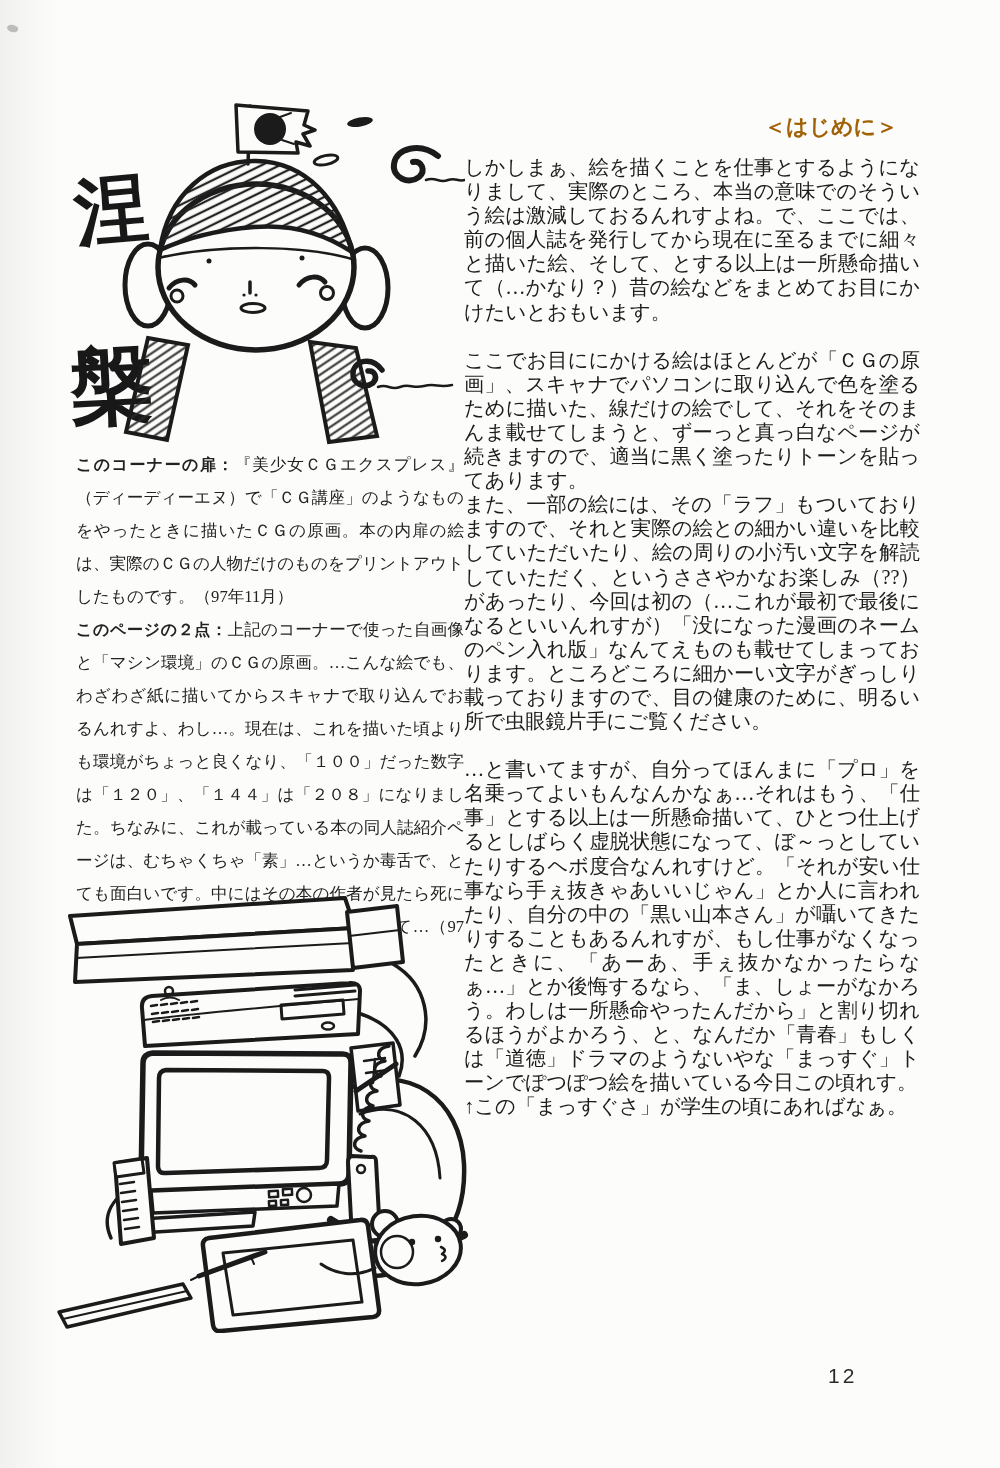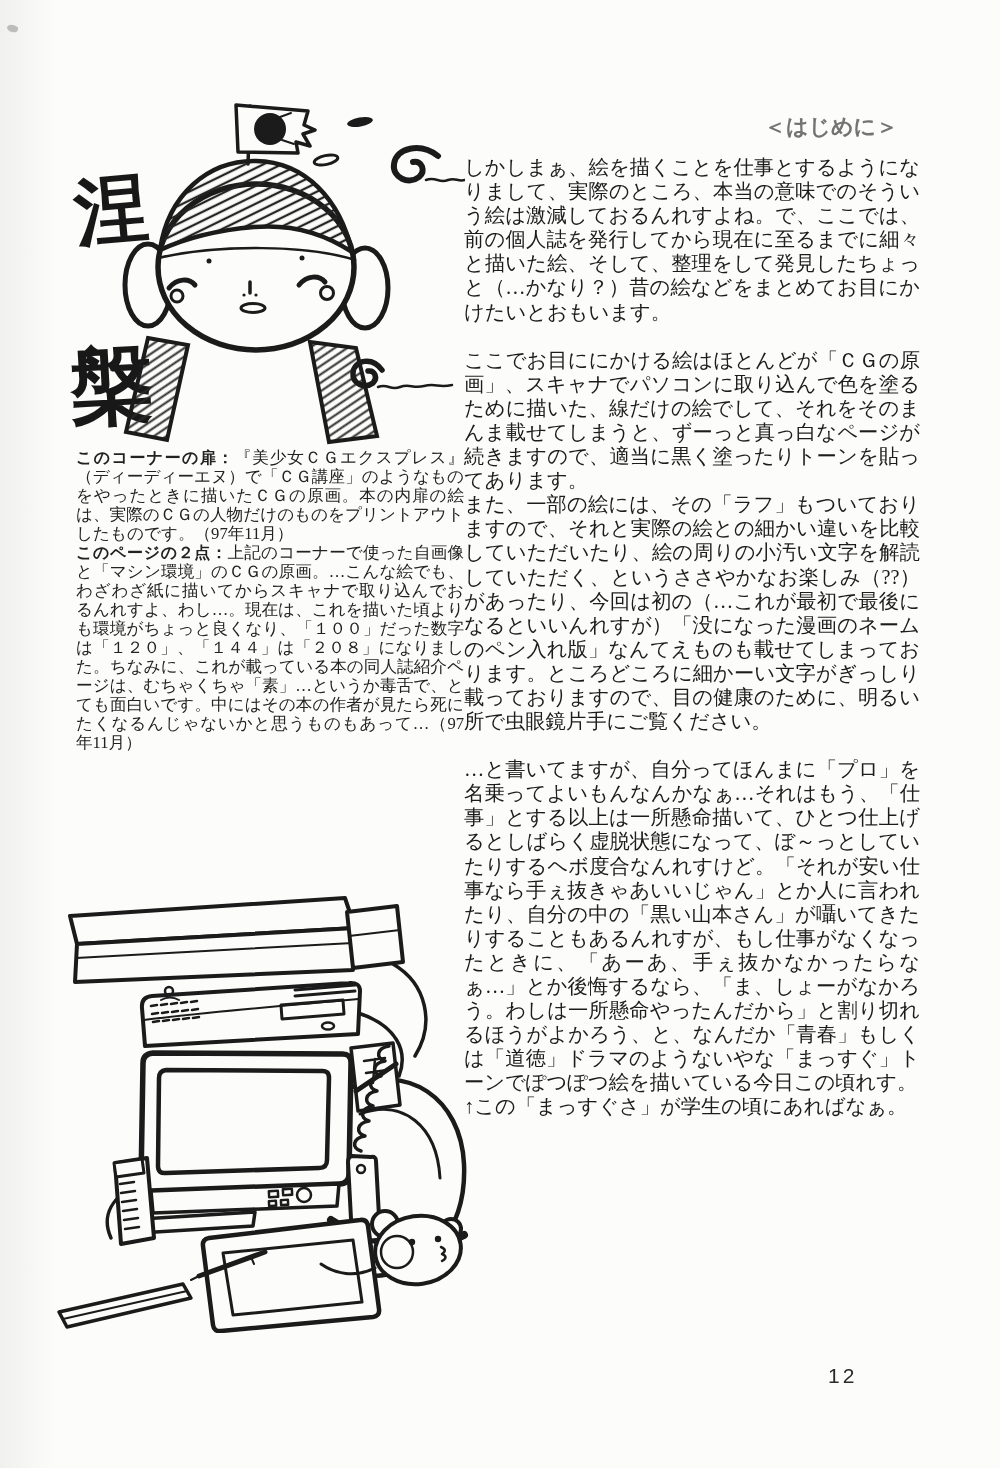--- a/index.html
+++ b/index.html
@@ -23,32 +23,32 @@
   .illus-bottom { left:55px;  top:886px; }
   svg .ink   { stroke:#1b1b1b; fill:none; stroke-linecap:round; stroke-linejoin:round; }
   svg .paper { fill:#fcfcfa; }
   svg .solid { fill:#1b1b1b; stroke:none; }
   .callig {
     font-family:"Liberation Serif","DejaVu Serif",serif;
     font-weight:900; fill:#181818;
   }
   .caption {
     position:absolute; left:76px; top:448px; width:388px;
-    font-size:16.6px; line-height:19px; text-align:justify;
+    font-size:16.6px; line-height:33px; text-align:justify;
     color:#222;
   }
   .caption p { margin:0; }
   .caption .lead {
     font-family:"Liberation Sans","DejaVu Sans",sans-serif;
     font-weight:bold; font-size:16px; letter-spacing:.5px;
   }
   .intro-column { position:absolute; left:464px; top:112px; width:456px; }
   .intro-heading {
     font-family:Liberation Serif, serif;
-    font-weight:bold; font-size:22px; color:#737373;
+    font-weight:bold; font-size:22px; color:#a16207;
     text-align:right; padding-right:22px; margin-bottom:13px;
   }
   .body-para {
     font-size:20.3px; line-height:24.1px; text-align:justify;
     white-space:pre-line; color:#1c1c1c;
   }
   .body-para + .body-para { margin-top:24px; }
   .page-number {
     position:absolute; left:828px; top:1364px;
     font-family:"Liberation Sans","DejaVu Sans",sans-serif;
@@ -224,21 +224,21 @@
         <circle class="solid" cx="357" cy="356" r="3.2"></circle>
         <circle class="solid" cx="383" cy="353" r="3.2"></circle>
         <path class="ink" stroke-width="2.5" d="M 386,361 q 7,3 1,7 q 7,3 0,7"></path>
         <path class="ink" stroke-width="3" d="M 320,382 C 300,392 280,388 266,378"></path>
       </g>
     </svg>
   </figure>
 
   <main class="intro-column">
     <h1 class="intro-heading">＜はじめに＞</h1>
-    <p class="body-para">しかしまぁ、絵を描くことを仕事とするようになりまして、実際のところ、本当の意味でのそういう絵は激減しておるんれすよね。で、ここでは、前の個人誌を発行してから現在に至るまでに細々と描いた絵、そして、整理をして発見したちょっと（…かなり？）昔の絵などをまとめてお目にかけたいとおもいます。</p>
+    <p class="body-para">しかしまぁ、絵を描くことを仕事とするようになりまして、実際のところ、本当の意味でのそういう絵は激減しておるんれすよね。で、ここでは、前の個人誌を発行してから現在に至るまでに細々と描いた絵、そして、とする以上は一所懸命描いて（…かなり？）昔の絵などをまとめてお目にかけたいとおもいます。</p>
     <p class="body-para">ここでお目ににかける絵はほとんどが「ＣＧの原画」、スキャナでパソコンに取り込んで色を塗るために描いた、線だけの絵でして、それをそのまんま載せてしまうと、ずーっと真っ白なページが続きますので、適当に黒く塗ったりトーンを貼ってあります。
 また、一部の絵には、その「ラフ」もついておりますので、それと実際の絵との細かい違いを比較していただいたり、絵の周りの小汚い文字を解読していただく、というささやかなお楽しみ（??）があったり、今回は初の（…これが最初で最後になるといいんれすが）「没になった漫画のネームのペン入れ版」なんてえものも載せてしまっております。ところどころに細かーい文字がぎっしり載っておりますので、目の健康のために、明るい所で虫眼鏡片手にご覧ください。</p>
     <p class="body-para">…と書いてますが、自分ってほんまに「プロ」を名乗ってよいもんなんかなぁ…それはもう、「仕事」とする以上は一所懸命描いて、ひとつ仕上げるとしばらく虚脱状態になって、ぼ～っとしていたりするヘボ度合なんれすけど。「それが安い仕事なら手ぇ抜きゃあいいじゃん」とか人に言われたり、自分の中の「黒い山本さん」が囁いてきたりすることもあるんれすが、もし仕事がなくなったときに、「あーあ、手ぇ抜かなかったらなぁ…」とか後悔するなら、「ま、しょーがなかろう。わしは一所懸命やったんだから」と割り切れるほうがよかろう、と、なんだか「青春」もしくは「道徳」ドラマのようないやな「まっすぐ」トーンでぽつぽつ絵を描いている今日この頃れす。
 ↑この「まっすぐさ」が学生の頃にあればなぁ。</p>
   </main>
 
   <div class="page-number">12</div>
 </div>
 
 </body></html>

